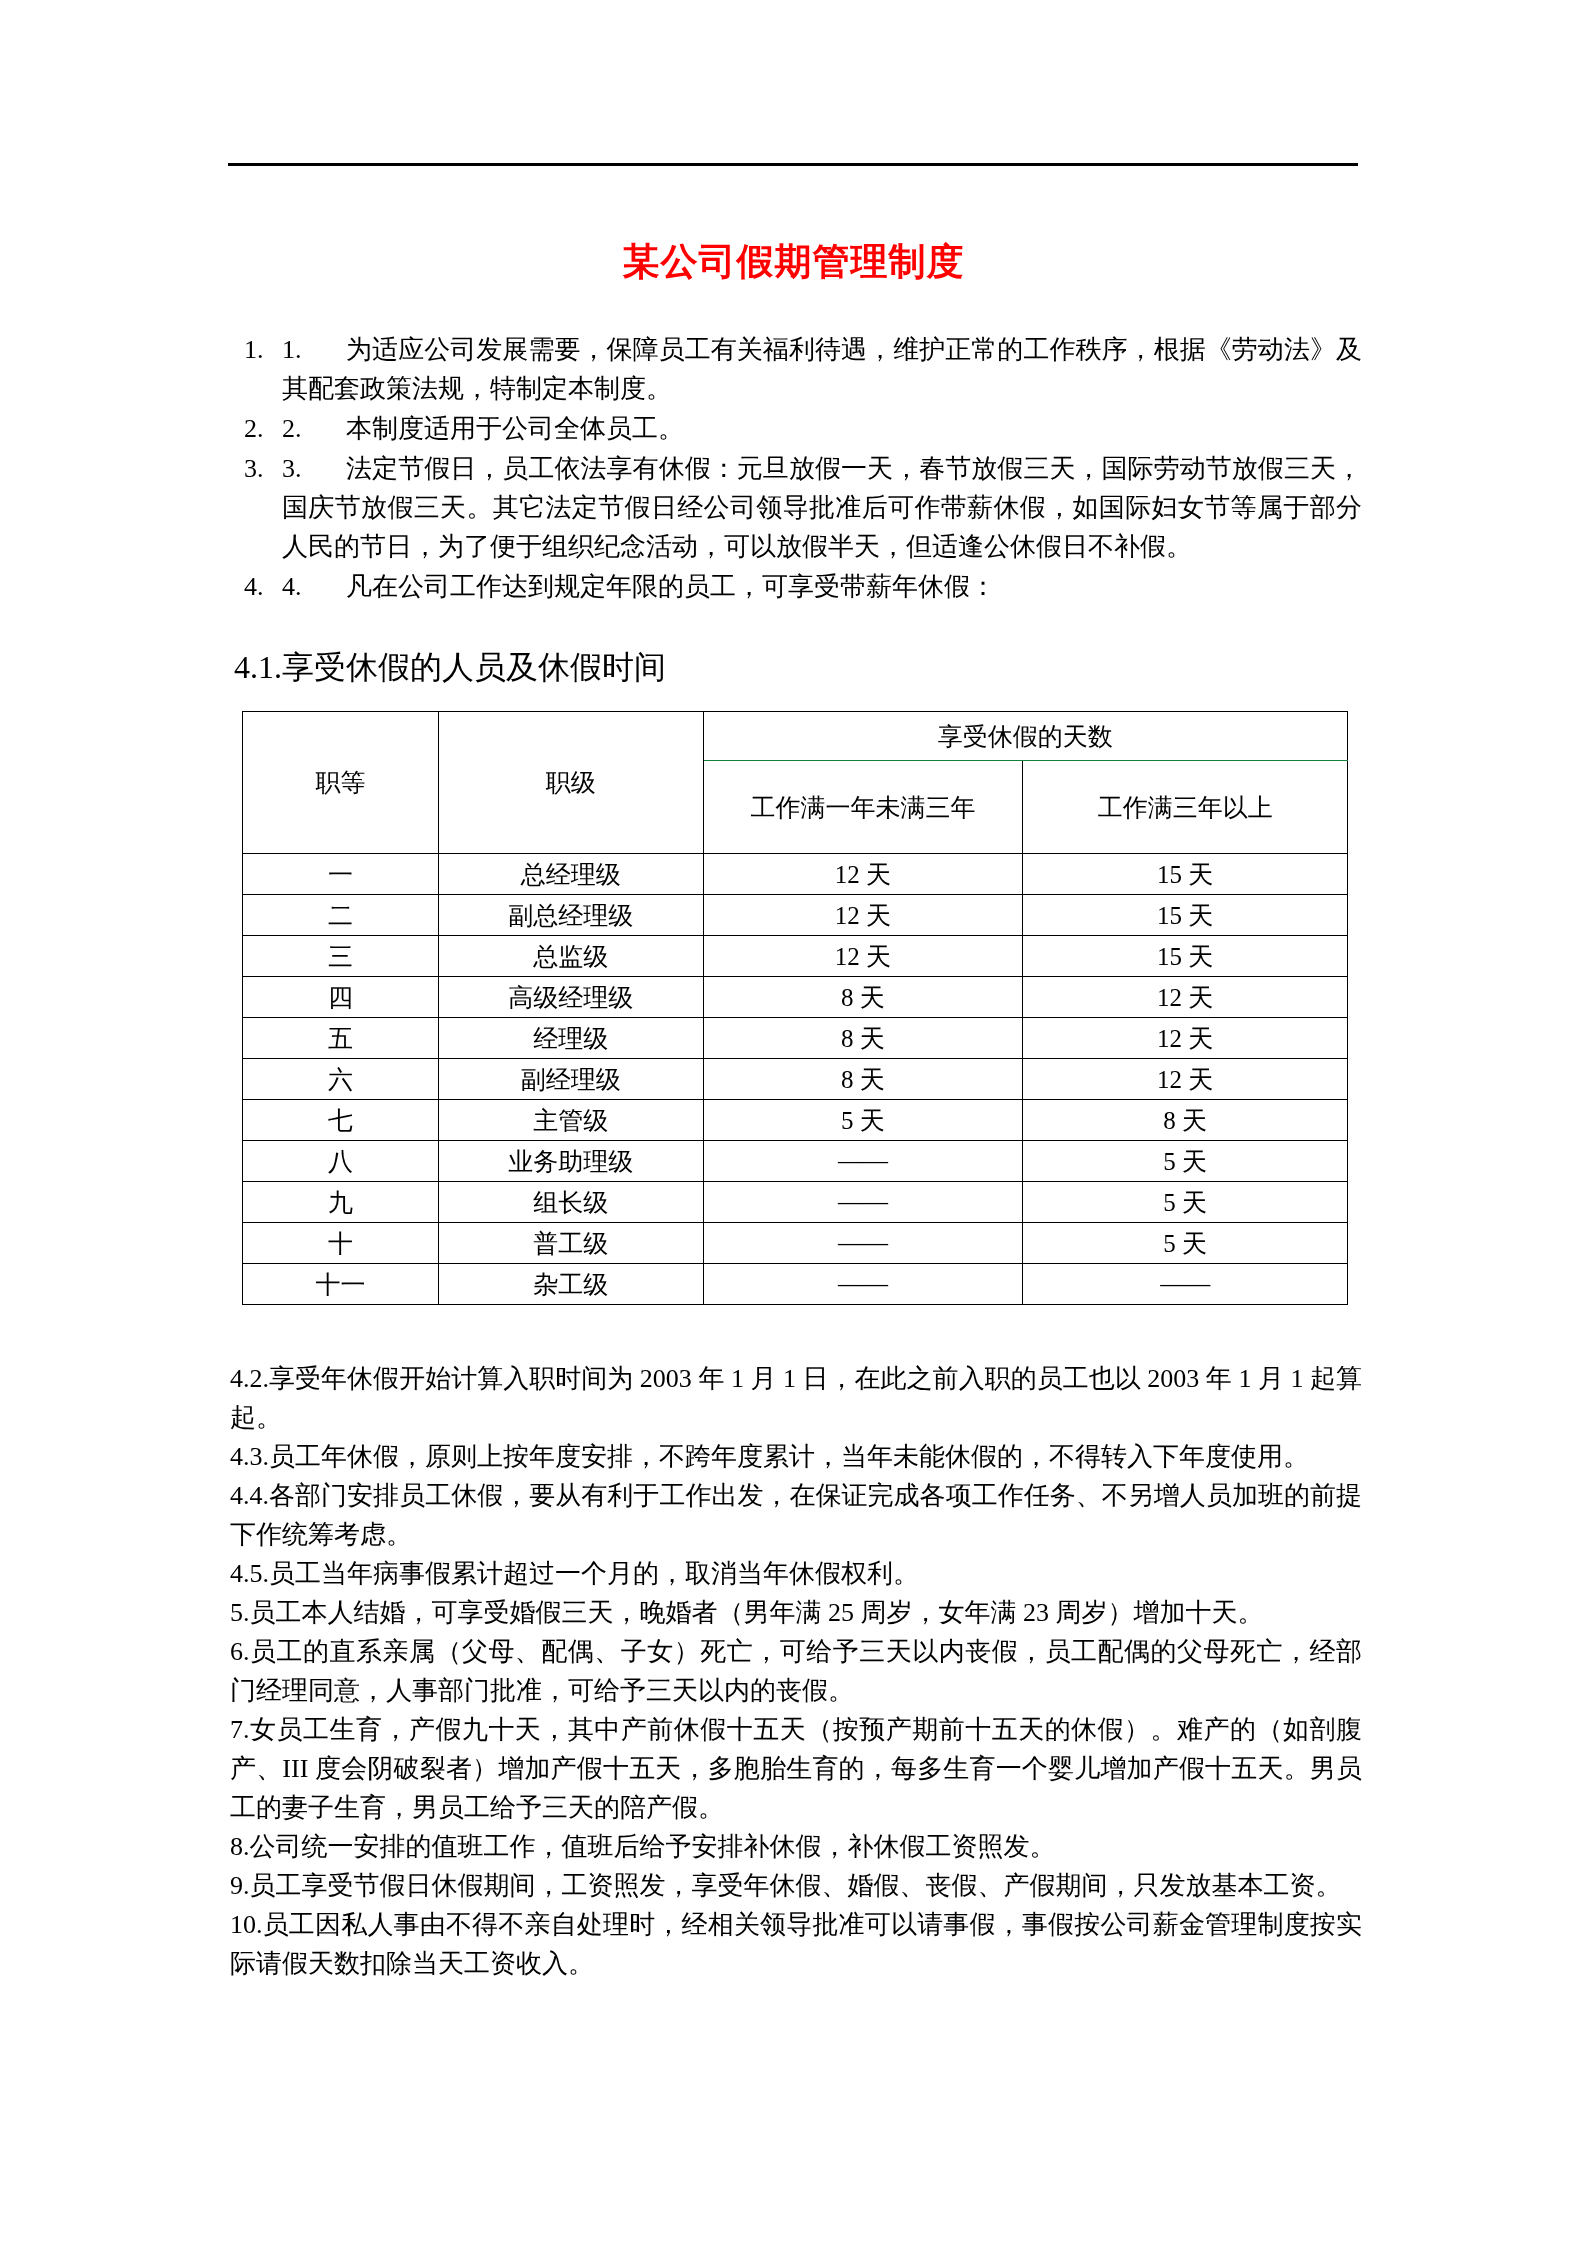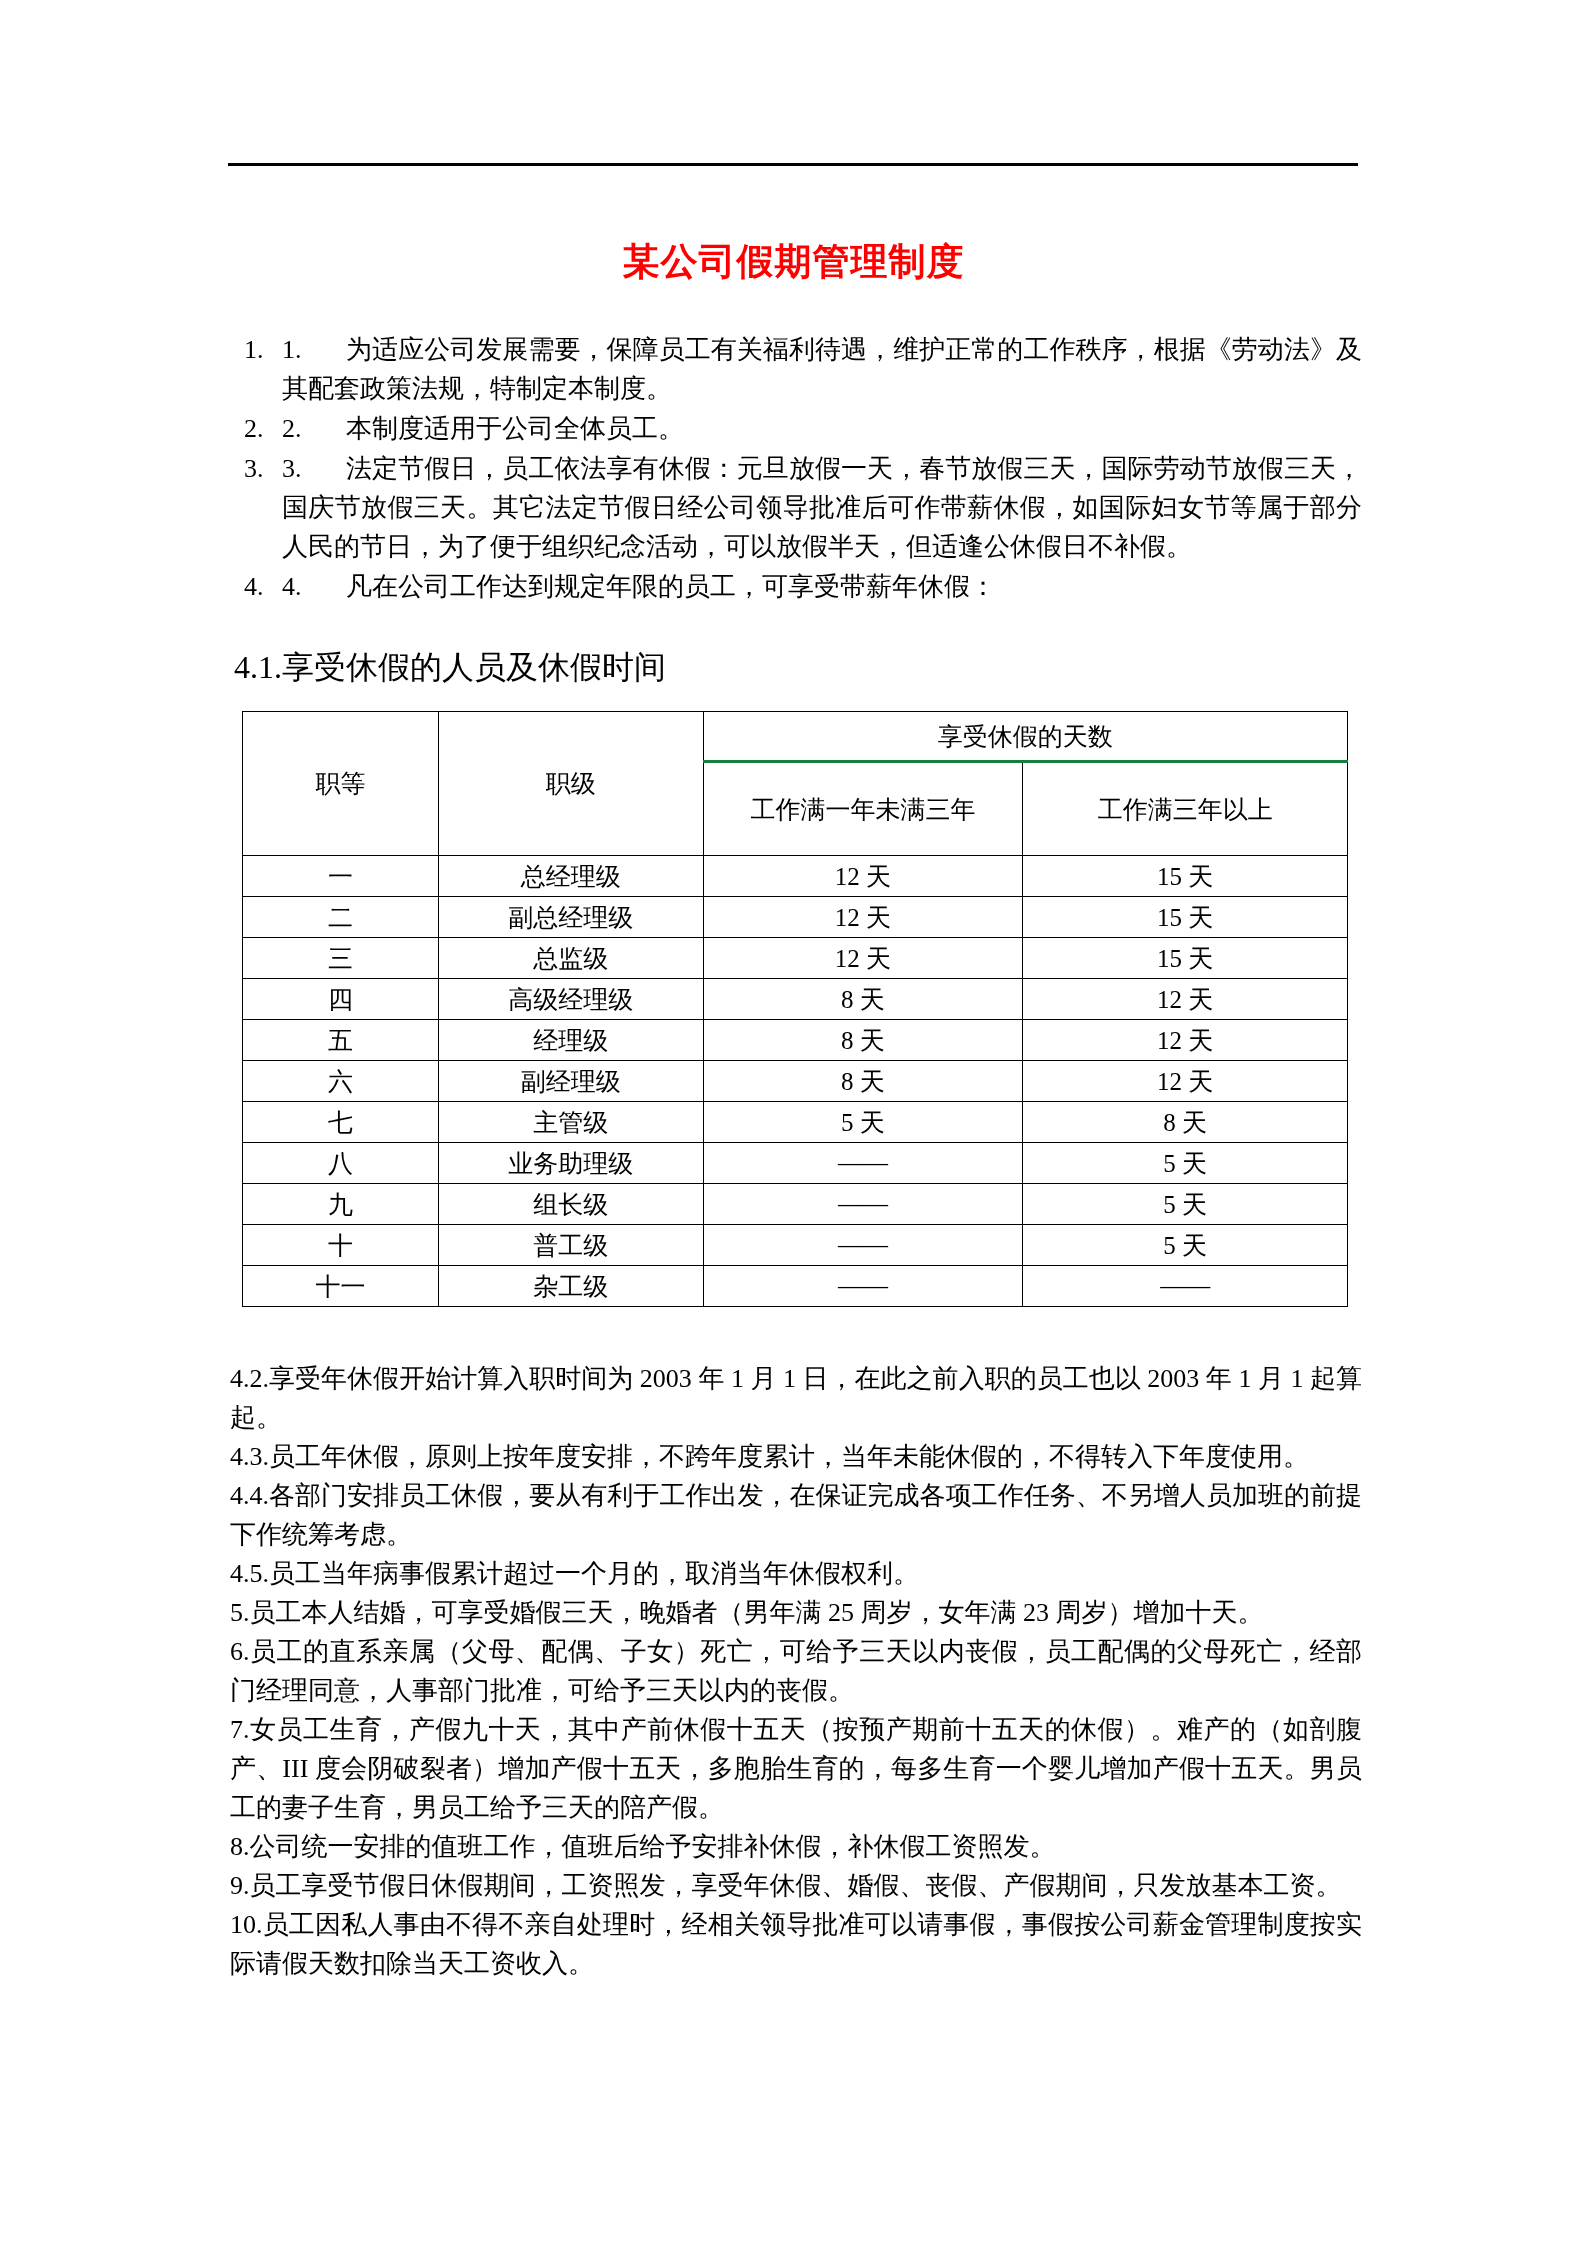--- a/index.html
+++ b/index.html
@@ -108,21 +108,21 @@
     font-weight: normal;
     padding: 0;
     height: 40px;
   }
   .vac-table .hdr-tall {
     height: 140px;
     margin-left: 12px;
   }
   .vac-table .hdr-span {
     height: 48px;
-    border-bottom: 3px solid #15803d;
+    border-bottom: 1px solid #15803d;
     font-family: Liberation Mono, monospace;
   }
   .vac-table .hdr-sub {
     height: 92px;
   }
   .vac-table .body-row td {
     height: 40px;
   }
   .col-a { width: 196px; }
   .col-b { width: 265px; }

